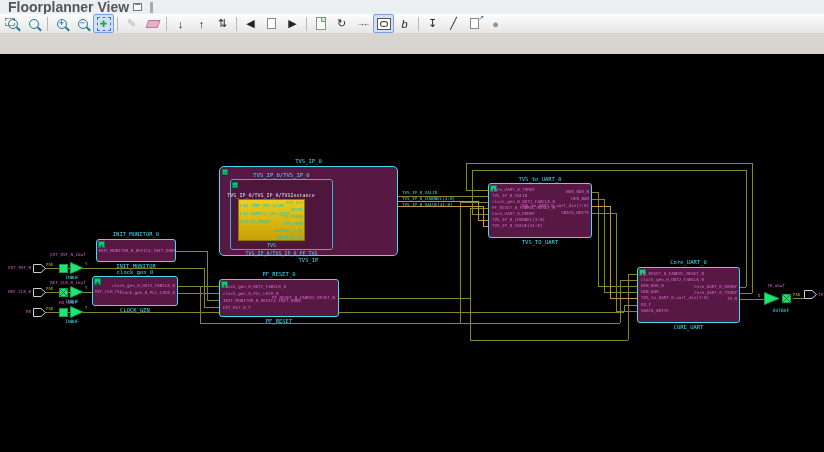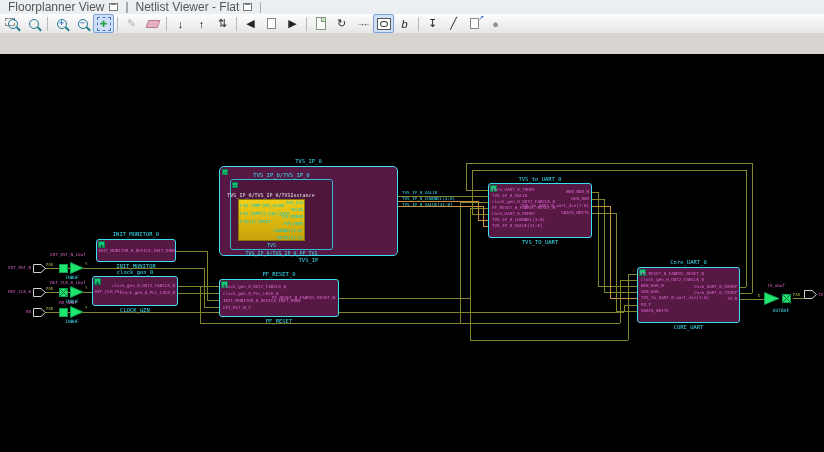--- a/index.html
+++ b/index.html
@@ -1,20 +1,20 @@
 <!DOCTYPE html>
 <html><head>
 <meta charset="utf-8">
 <style>
   html,body{margin:0;padding:0;}
   body{width:824px;height:452px;position:relative;overflow:hidden;
        font-family:"Liberation Sans", sans-serif;background:#d8d5d0;}
   
   #tabbar{position:absolute;left:0;top:0;width:824px;height:14px;background:#eceff1;
-          border-bottom:1px solid #c2c2c2;display:flex;align-items:center;font-size:12px;color:#555;}
+          border-bottom:1px solid #c2c2c2;display:flex;align-items:center;font-size:14px;color:#555;font-weight:bold;}
   .tab{display:flex;align-items:center;gap:4px;padding:0 8px;height:14px;white-space:nowrap;cursor:default;}
   .tab.active{color:#2a3bc8;background:#f8f9fb;}
   .tabsep{width:1px;height:11px;background:#aaa;}
   .floaticon{width:7px;height:6px;border:1px solid #777;position:relative;background:#fff;display:inline-block;}
   .floaticon i{position:absolute;left:1px;top:0px;width:5px;height:1px;background:#777;}
   
   #toolbar{position:absolute;left:0;top:14px;width:824px;height:19px;
            background:linear-gradient(#fdfdfd,#e6e6e6);border-bottom:1px solid #bdbdbd;
            display:flex;align-items:center;padding-left:2px;}
   .tbtn{width:19px;height:17px;display:flex;align-items:center;justify-content:center;
@@ -64,26 +64,20 @@
 
 <div id="tabbar">
   <div class="tab">
     <span>Floorplanner View</span>
     <span class="floaticon">
         <i></i>
       </span>
   </div>
   <div class="tabsep"></div>
   <div class="tabsep"></div>
-  <div class="tab">
-    <span>Netlist Viewer - Flat</span>
-    <span class="floaticon">
-        <i></i>
-      </span>
-  </div>
   <div class="tabsep"></div>
 </div>
 
 <div id="toolbar">
   <div class="tbtn">
       <span class="magrect"></span>
       <span class="mag">
         <span class="tail"></span>
       </span>
     </div>

